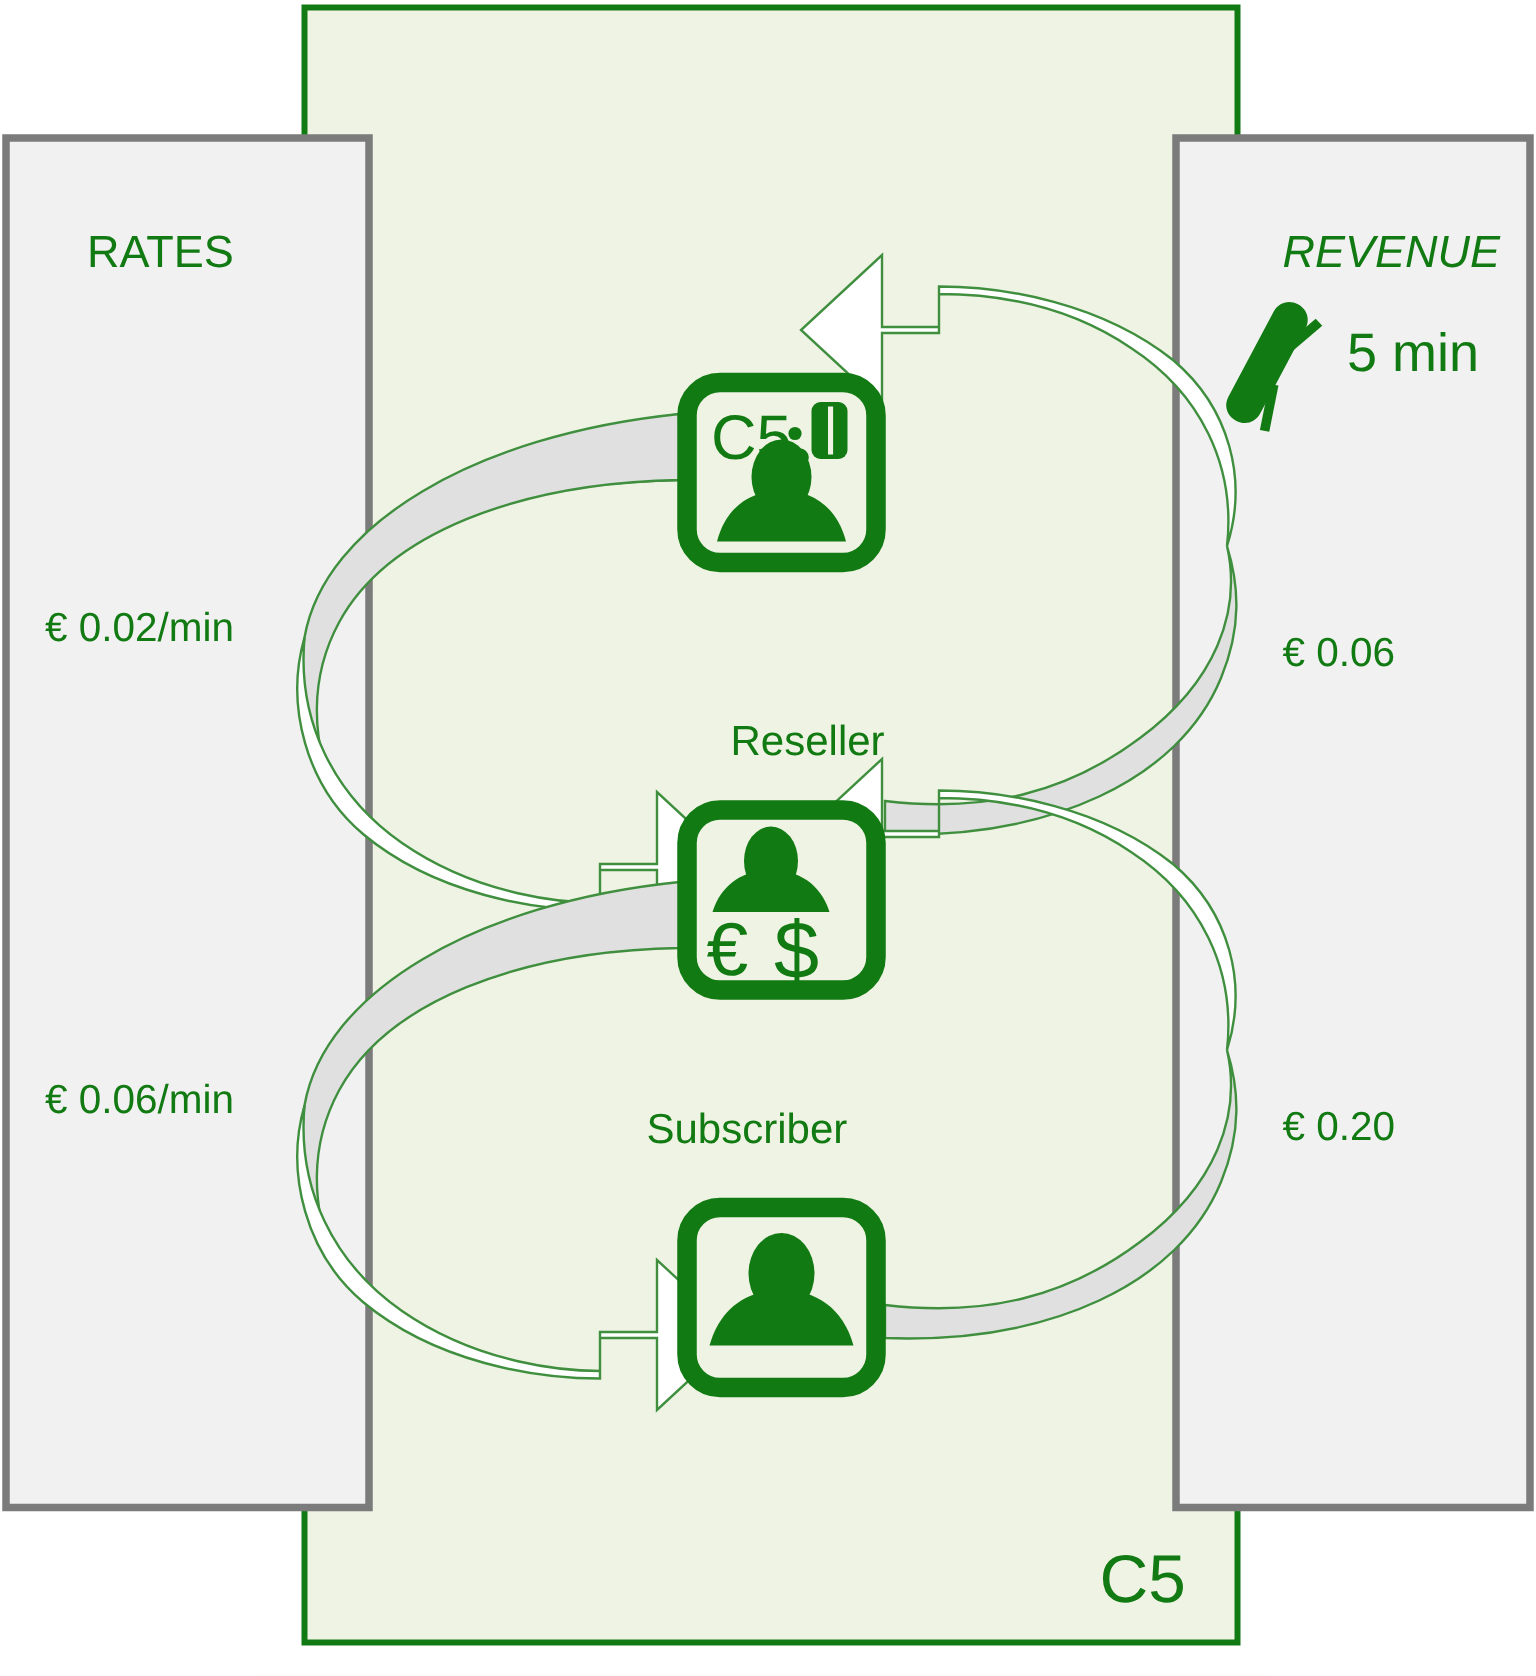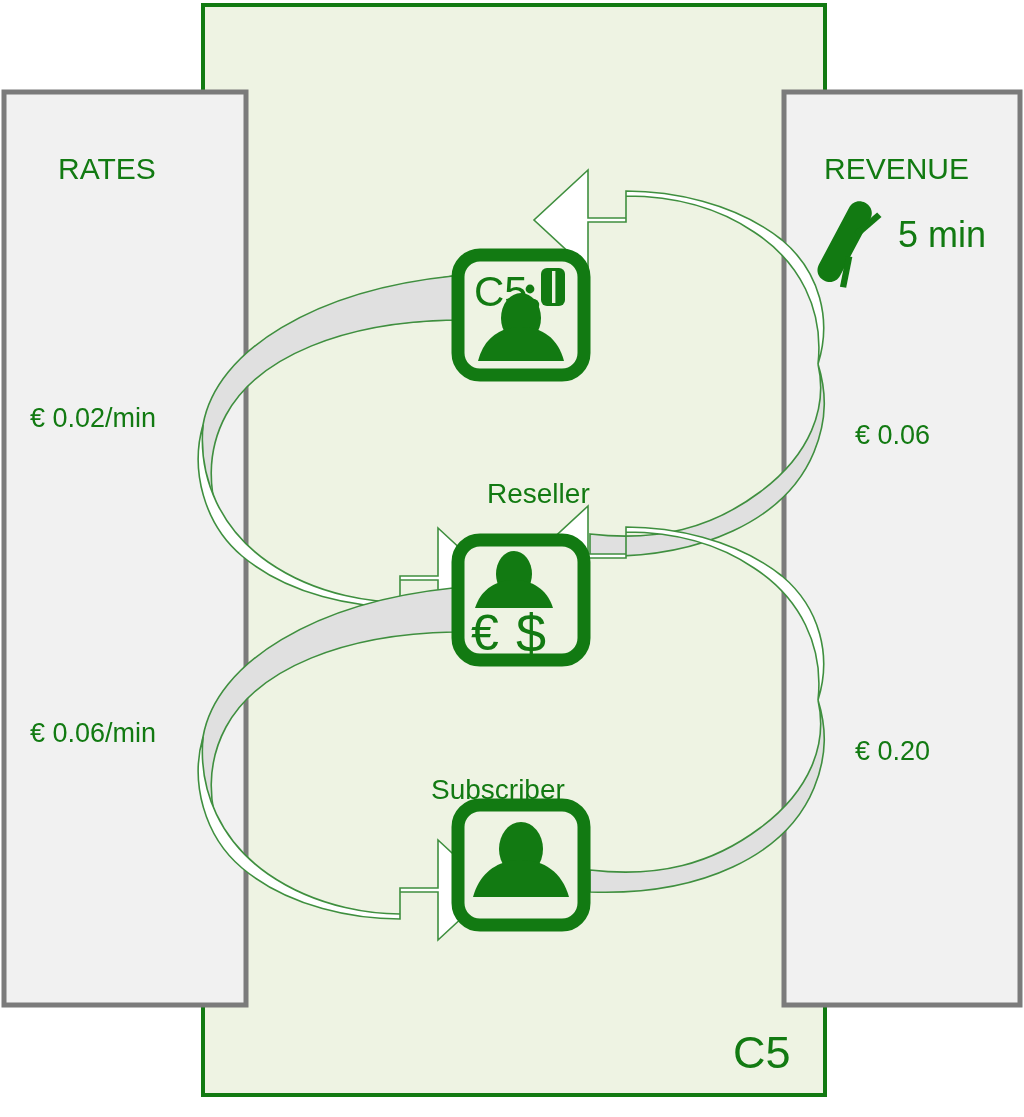--- a/index.html
+++ b/index.html
@@ -178,28 +178,28 @@
     </g>
 
   </svg>
 
   <div class="lbl panel-title" style="left:58px; top:152px;">RATES</div>
 
   <div class="lbl rate-label" style="left:30px; top:403px;">€ 0.02/min</div>
 
   <div class="lbl rate-label" style="left:30px; top:718px;">€ 0.06/min</div>
 
-  <div class="lbl panel-title" style="left:824px; top:152px;">REVENUE</div>
+  <div class="lbl panel-title" style="left:855px; top:152px;font-style:italic;">REVENUE</div>
 
   <div class="lbl minutes-label" style="left:898px; top:214px;">5 min</div>
 
   <div class="lbl rate-label" style="left:855px; top:420px;">€ 0.06</div>
 
   <div class="lbl rate-label" style="left:855px; top:736px;">€ 0.20</div>
 
 
   <div class="lbl node-label" style="left:487px; top:478px;">Reseller</div>
 
-  <div class="lbl node-label" style="left:431px; top:774px;">Subscriber</div>
+  <div class="lbl node-label" style="left:431px; top:737px;">Subscriber</div>
 
   <div class="lbl brand-label" style="left:733px; top:1027px;">C5</div>
 
 </div>
 
 </body></html>

